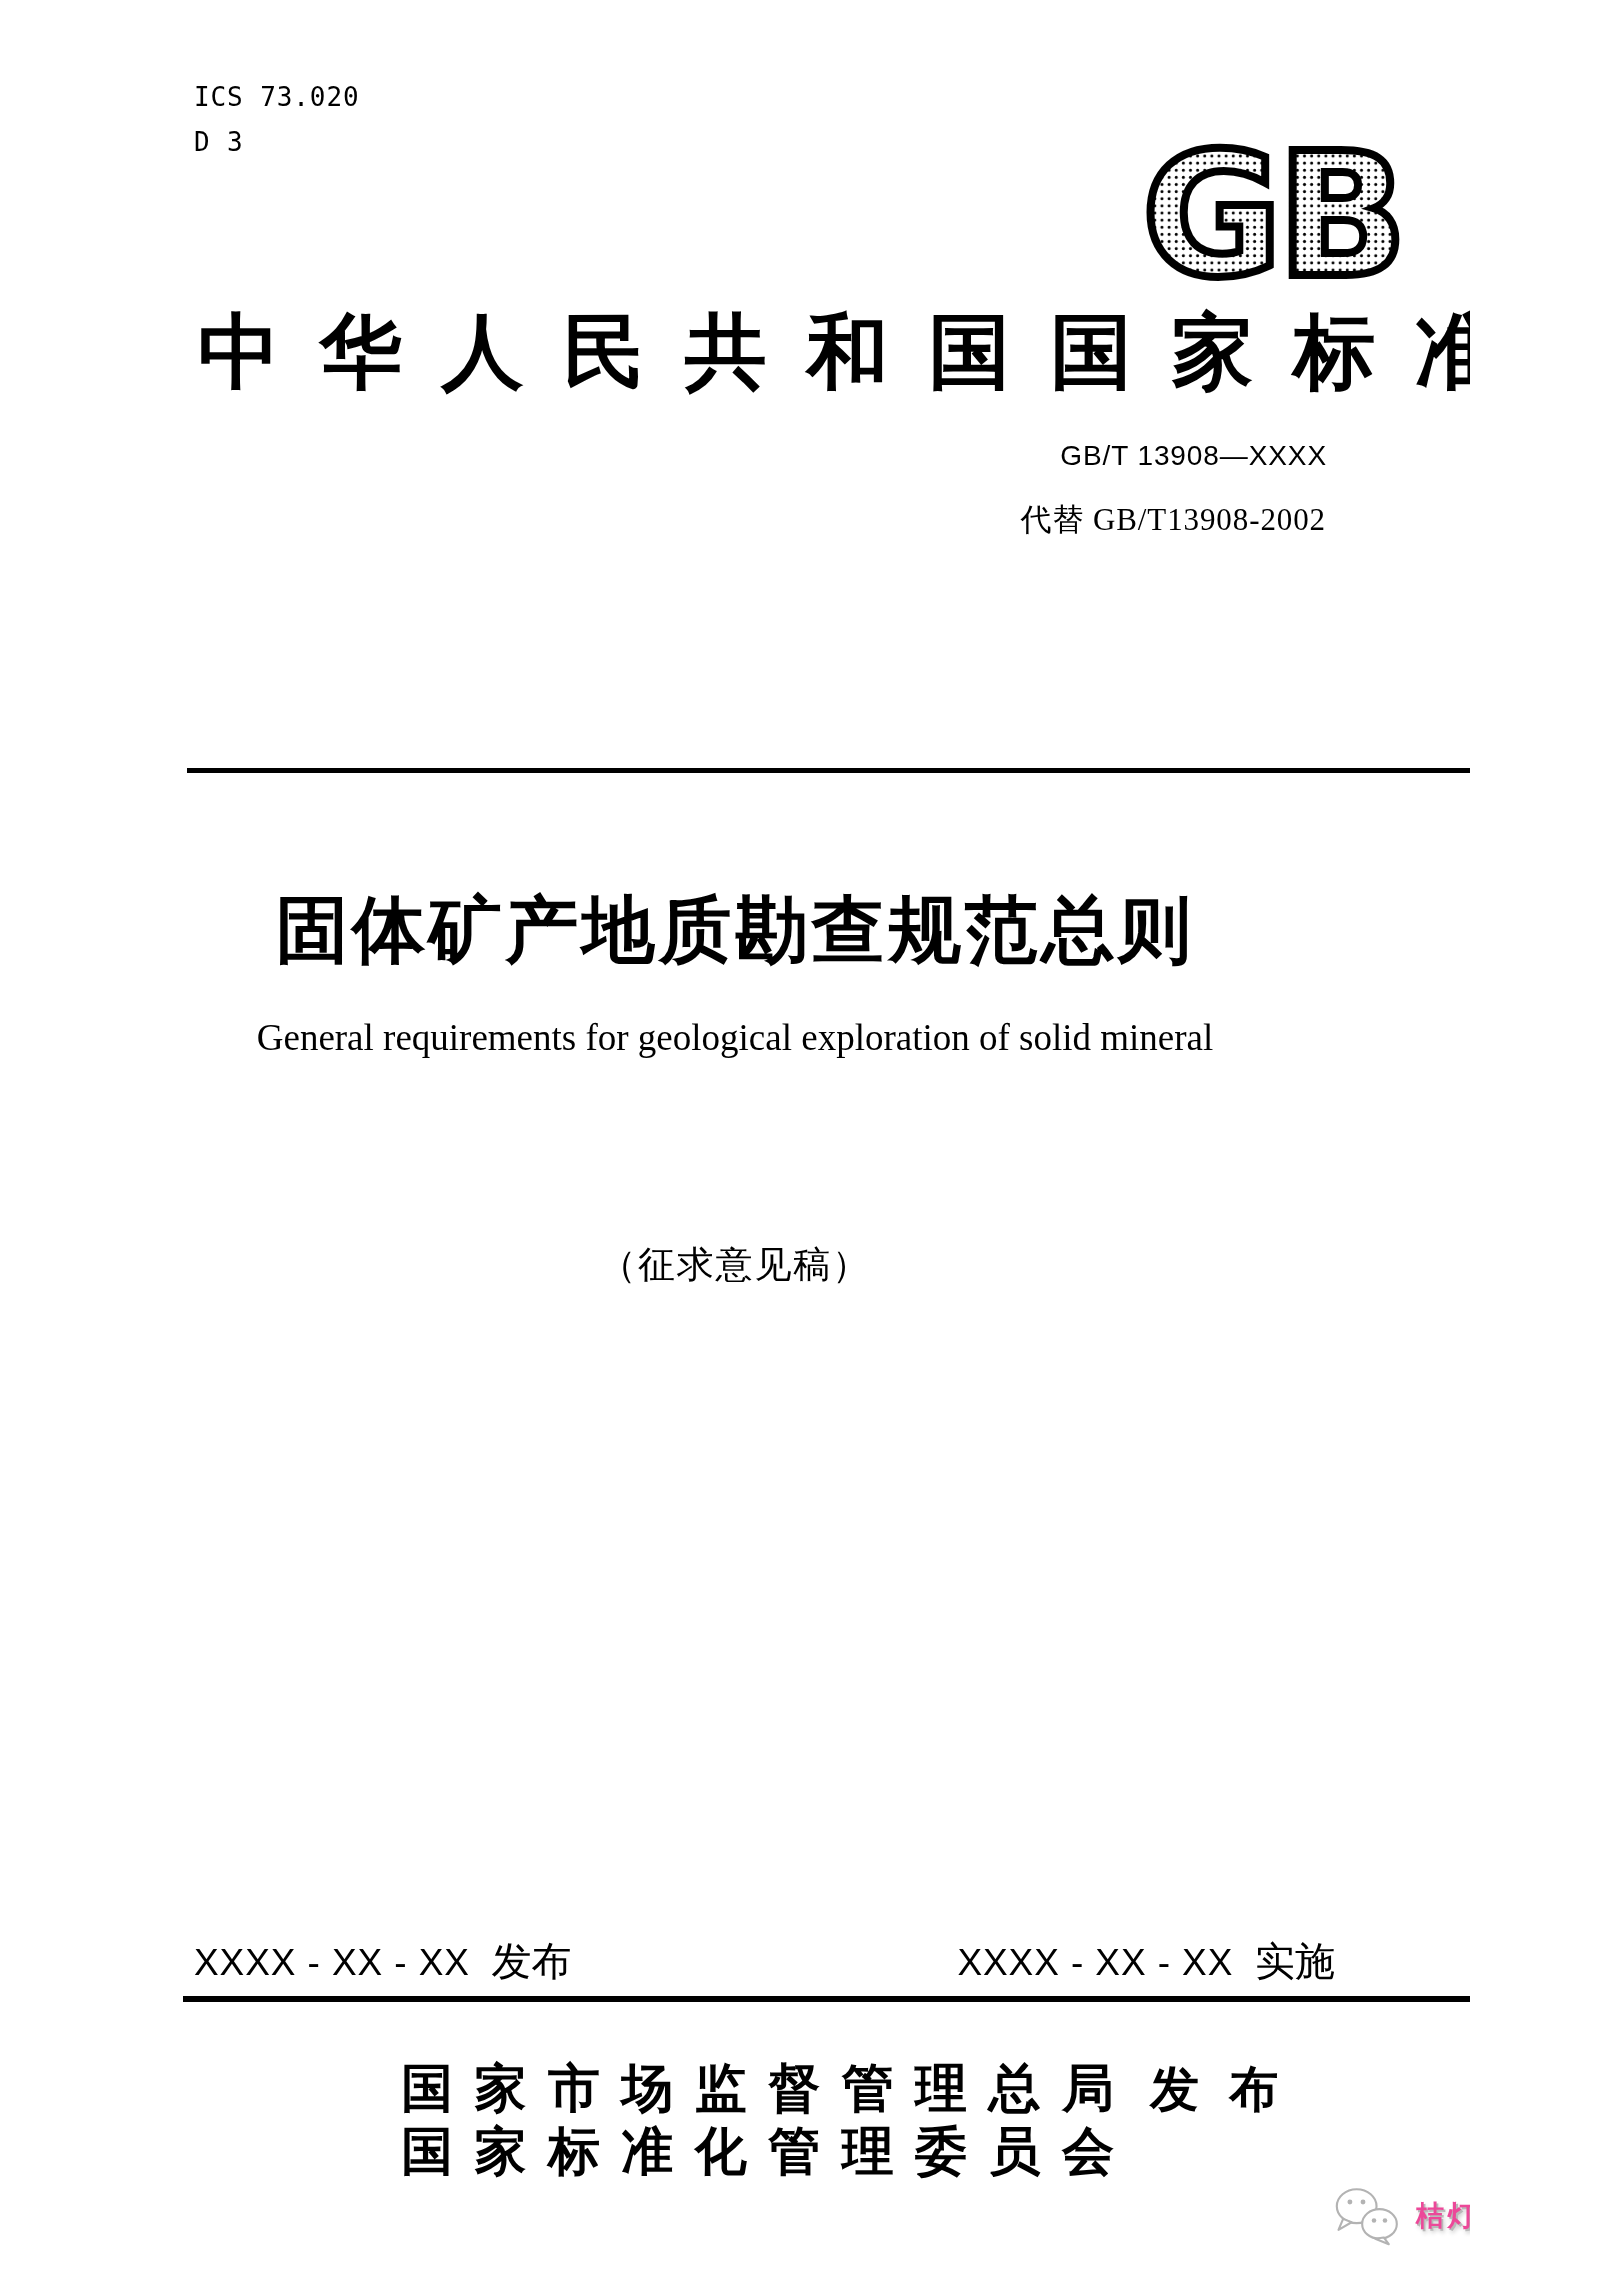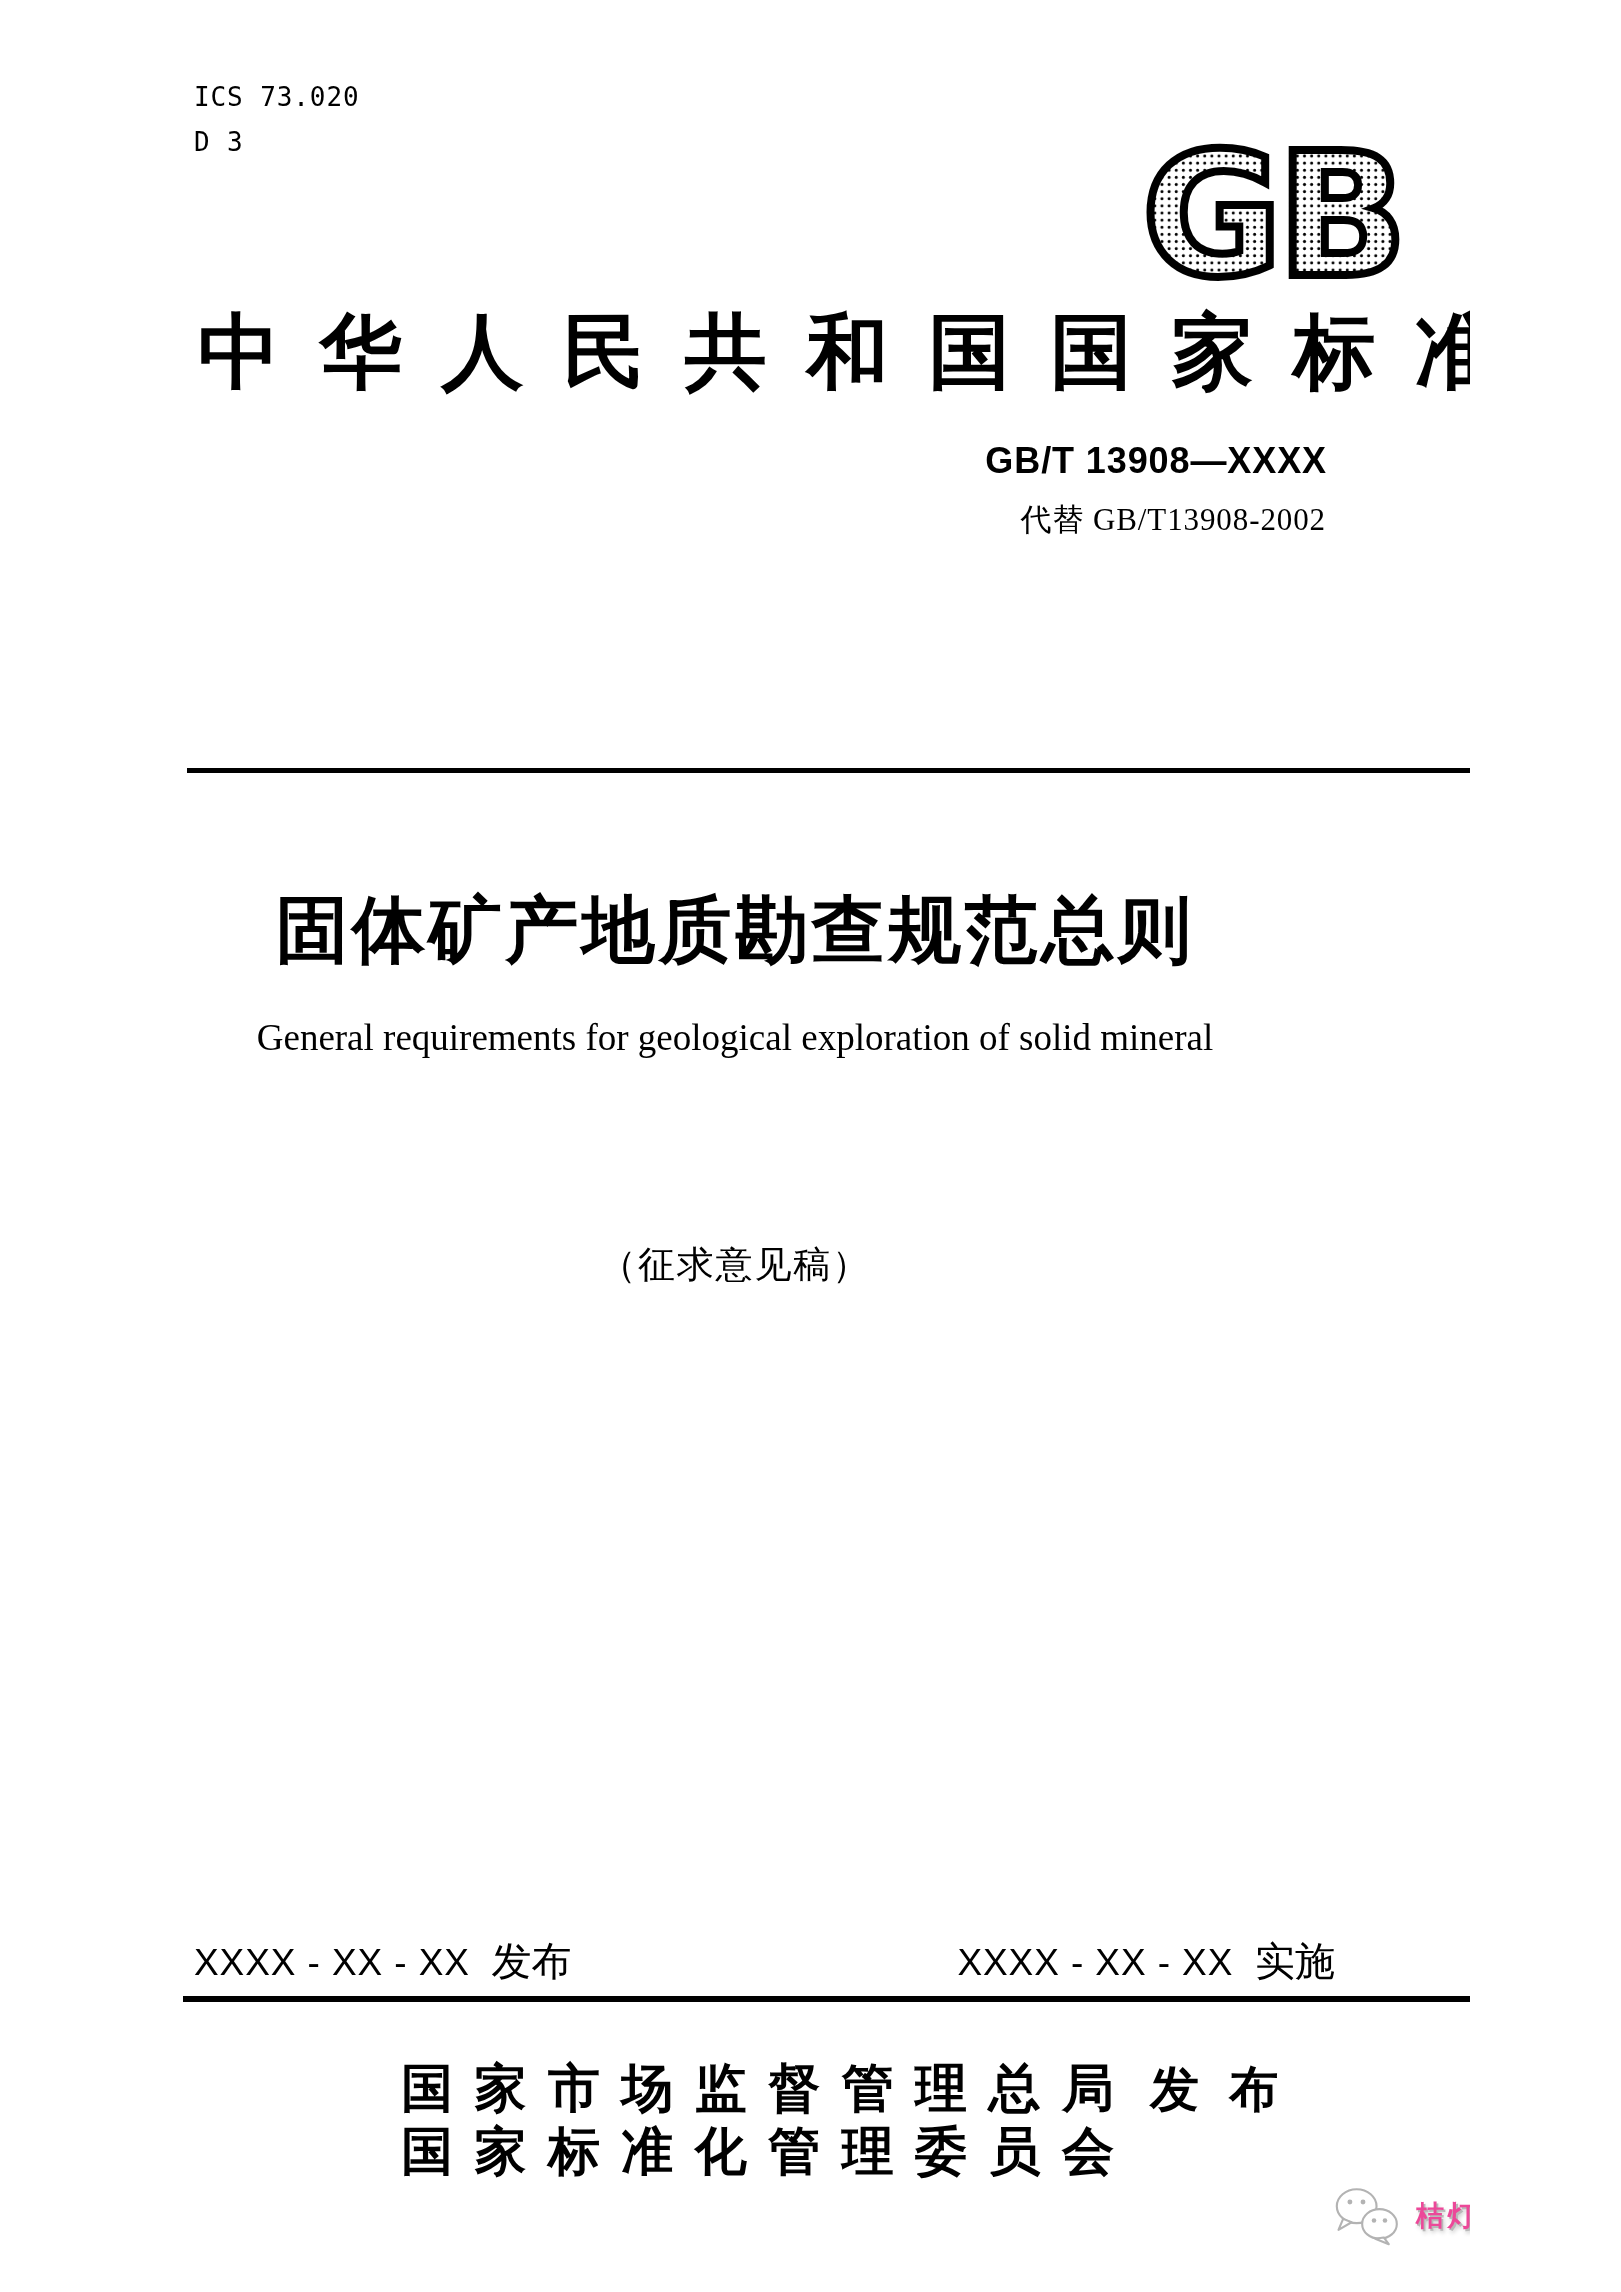--- a/index.html
+++ b/index.html
@@ -38,22 +38,22 @@
     line-height: 1.1;
     text-align: justify;
     text-align-last: justify;
     white-space: normal;
   }
 
   
   .std-code {
     right: 143px; top: 440px;
     font-family: "Liberation Sans", sans-serif;
-    font-weight: 700;
-    font-size: 36px;
+    font-weight: 400;
+    font-size: 28px;
     letter-spacing: 0.9px;
   }
   .std-replaces {
     right: 144px; top: 499px;
     font-family: "Liberation Serif", serif;
     font-size: 31px;
     letter-spacing: 0.9px;
   }
 
   .rule { background: #000000; }

